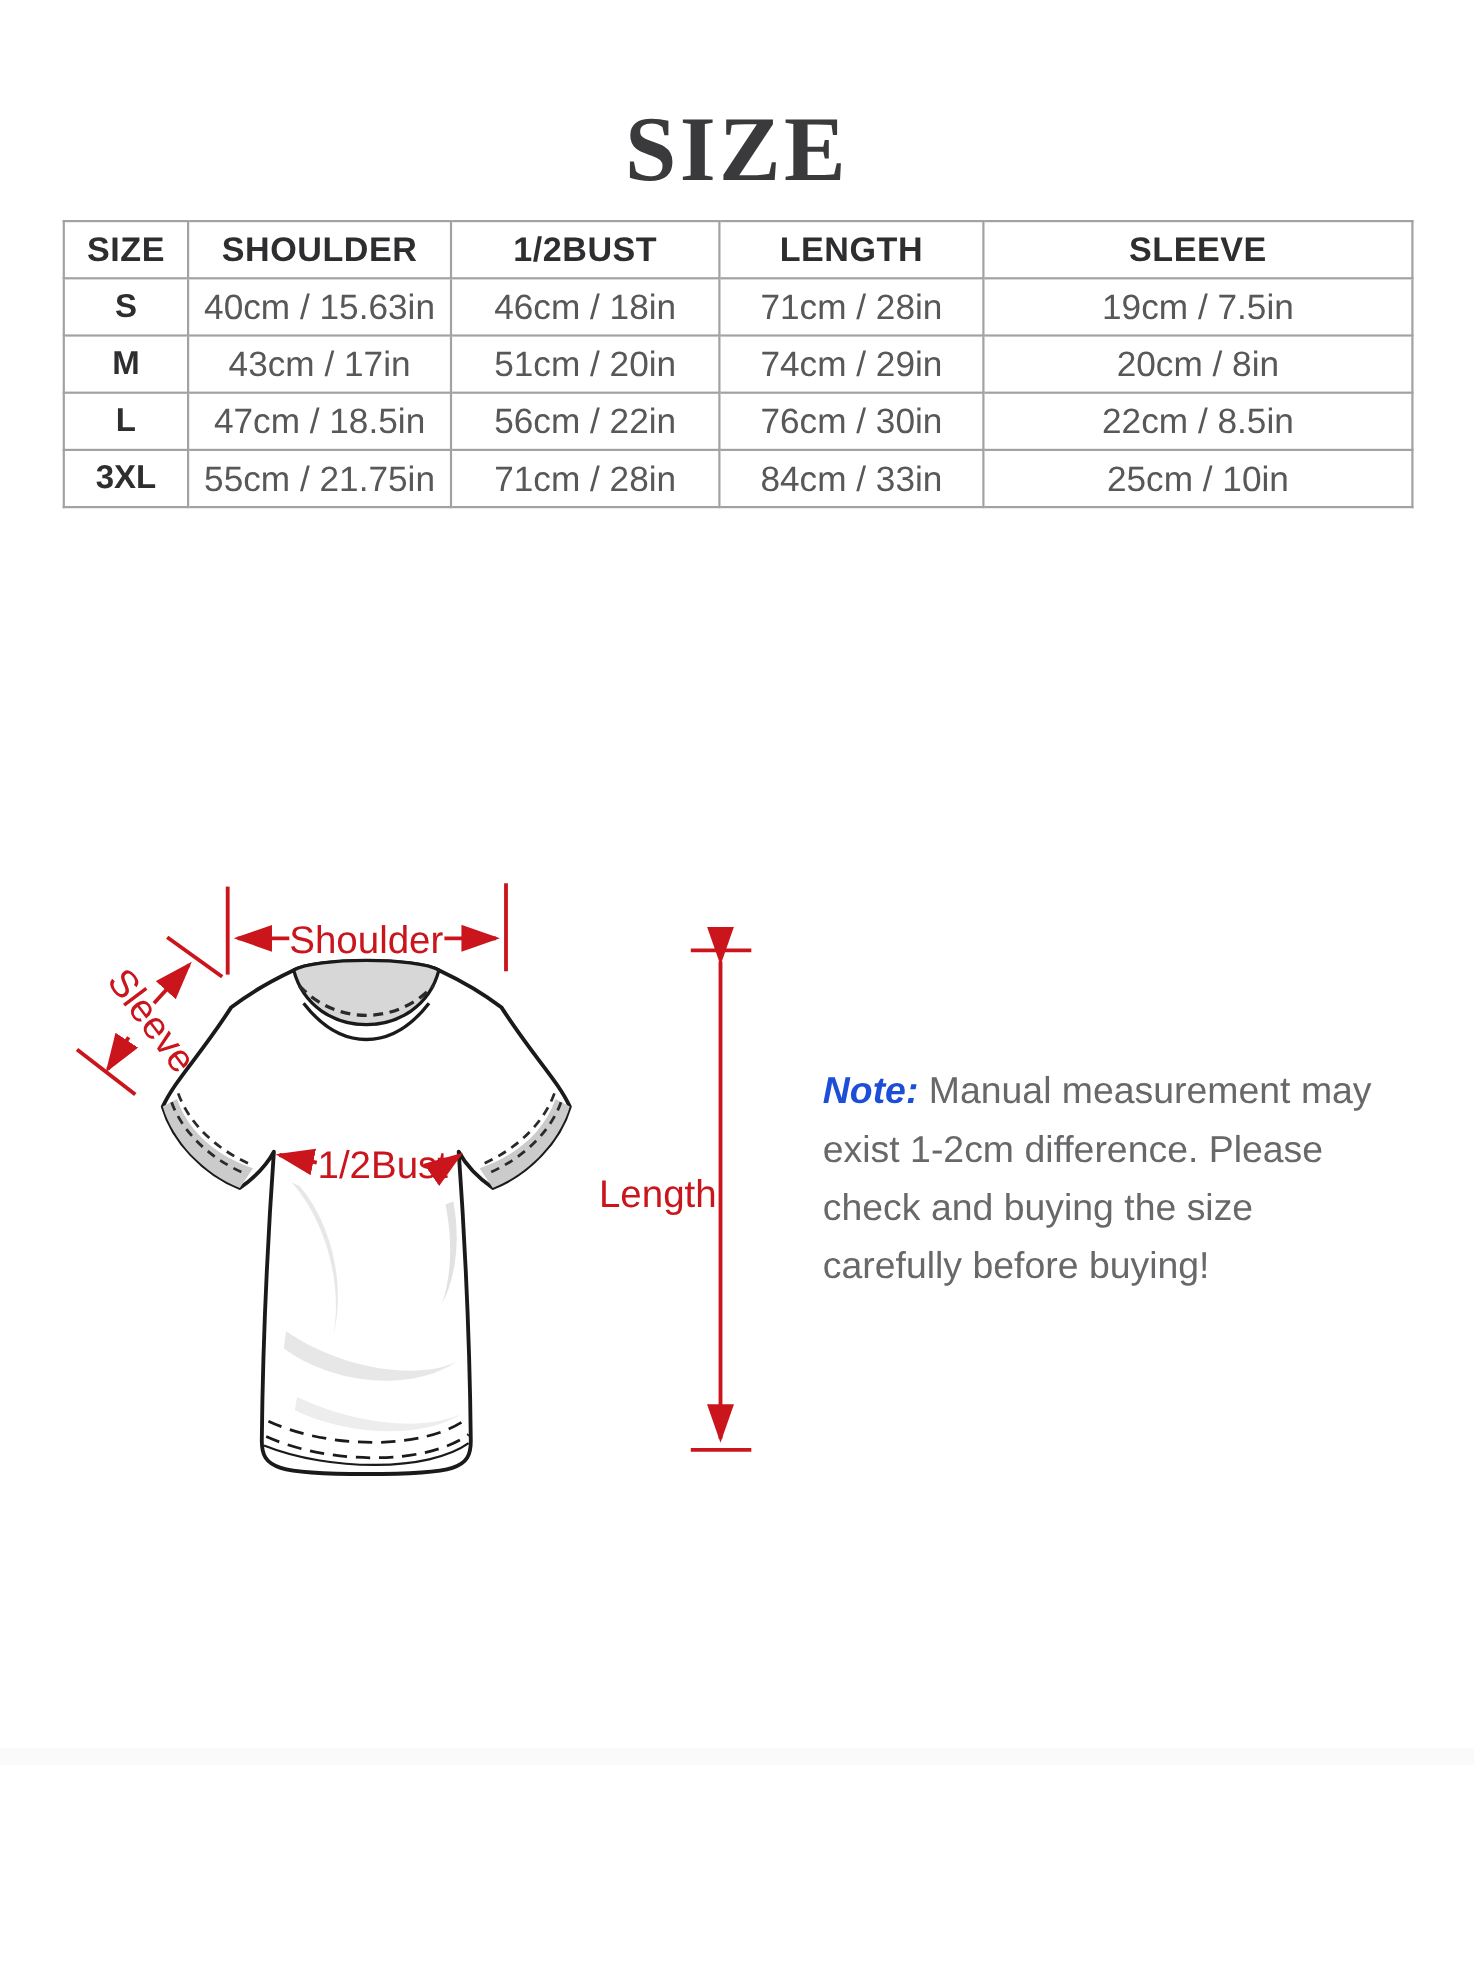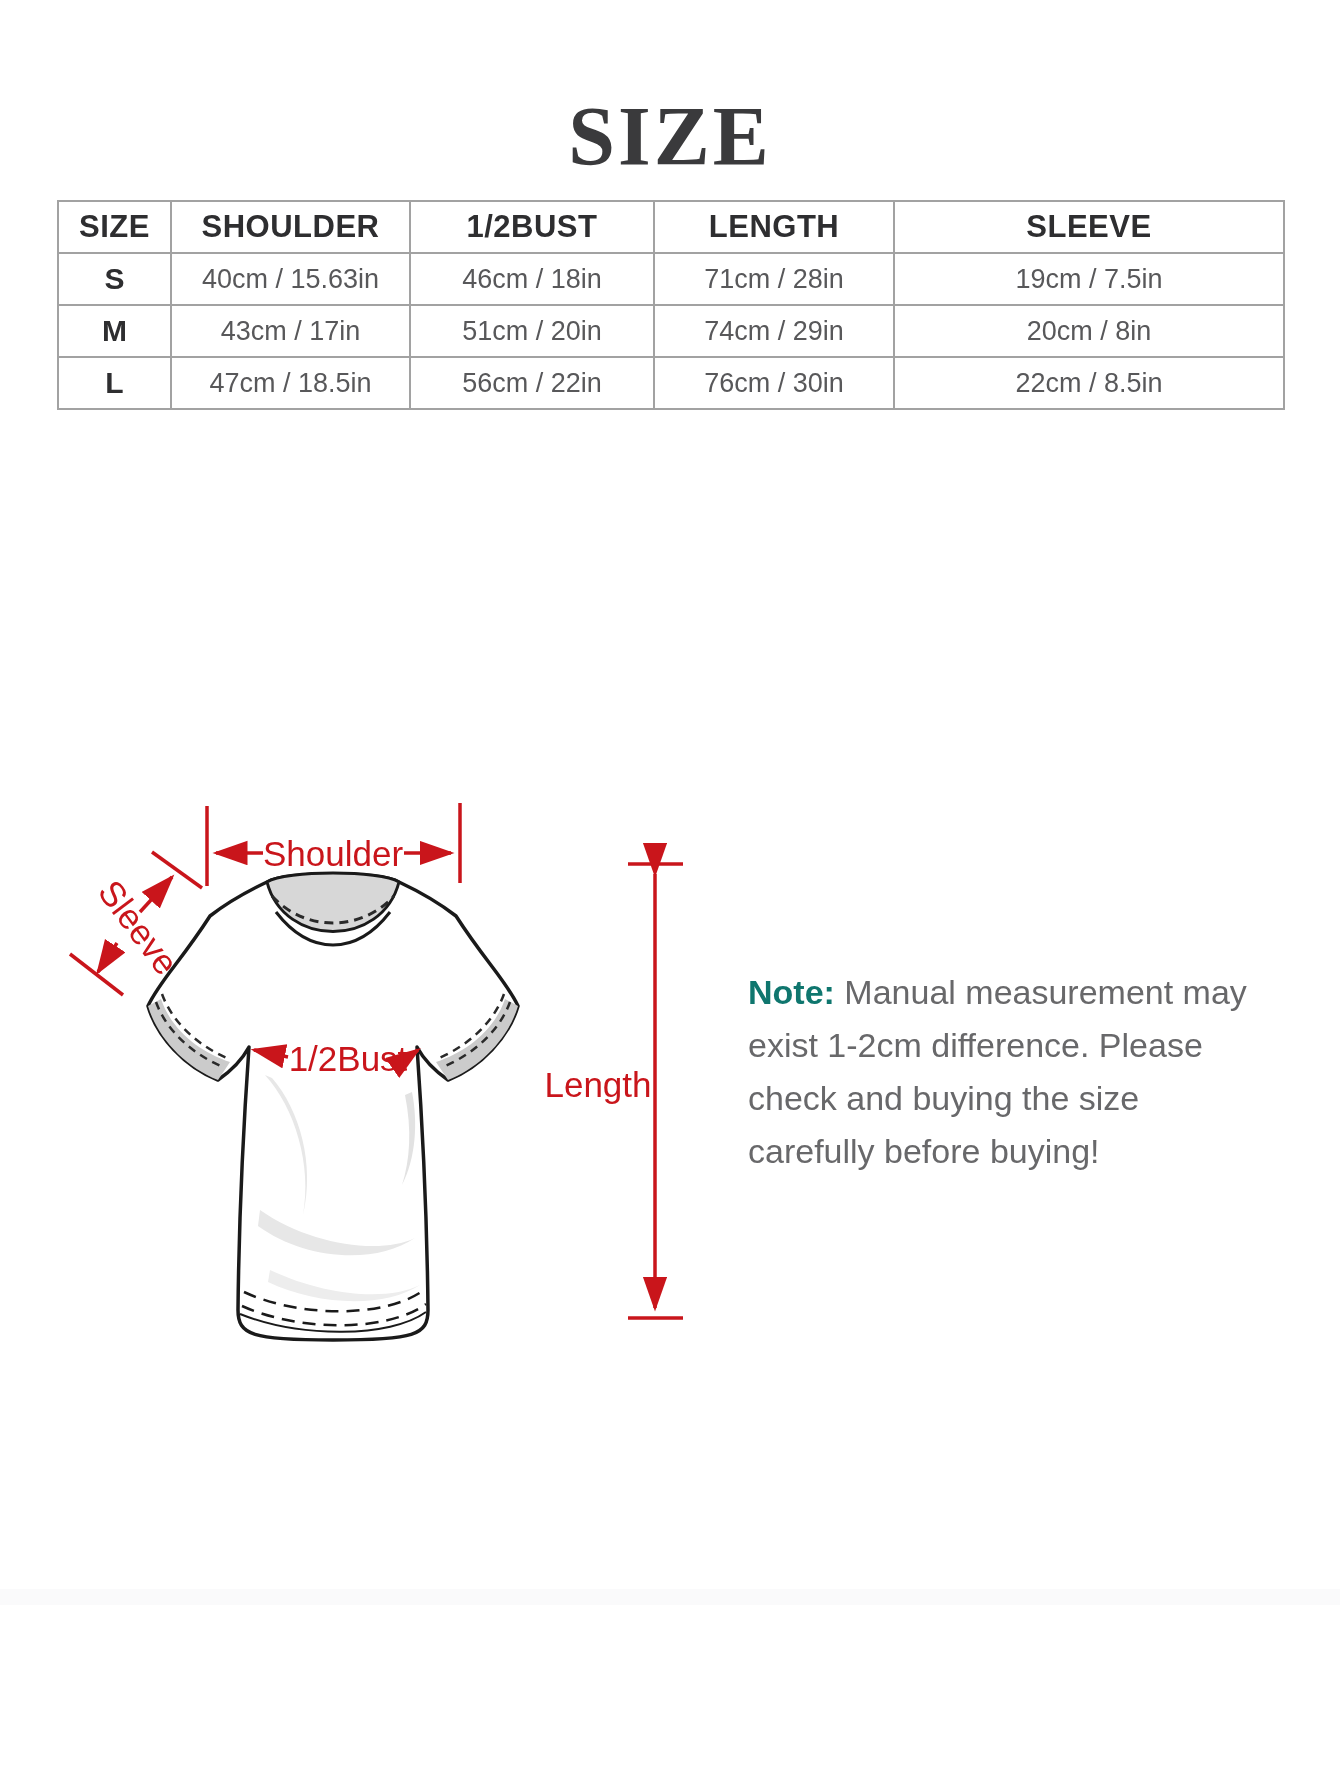--- a/index.html
+++ b/index.html
@@ -7,26 +7,26 @@
         font-family:"Liberation Sans","DejaVu Sans",sans-serif;}
   .title{position:absolute;top:88px;left:0;width:100%;text-align:center;
          font-family:"Liberation Serif","DejaVu Serif",serif;font-weight:bold;
          font-size:84px;letter-spacing:3px;color:#3a3a3c;margin:0;}
   table.size-table{position:absolute;left:57px;top:200px;width:1226px;
         border-collapse:collapse;table-layout:fixed;background:#fff;}
   table.size-table th,table.size-table td{
         border:2px solid #a2a2a2;text-align:center;vertical-align:middle;
         height:50px;padding:0;white-space:nowrap;overflow:hidden;}
   table.size-table th{font-size:31px;font-weight:bold;color:#2e2e30;letter-spacing:0.5px;}
-  table.size-table td{font-size:27px;color:#58585a;}
+  table.size-table td{font-size:32px;color:#58585a;}
   table.size-table td.sizecol{font-weight:bold;color:#2e2e30;font-size:30px;}
   .diagram{position:absolute;left:60px;top:740px;width:640px;height:620px;}
   .note{position:absolute;left:748px;top:966px;width:530px;
         font-size:34px;line-height:53px;color:#68686a;}
-  .note b{color:#0f766e;}
+  .note b{color:#1d4ed8;font-style:italic;}
   .bottom-strip{position:absolute;left:0;bottom:0;width:100%;height:16px;background:#fafafb;}
   svg text.red-label{font-family:"Liberation Sans","DejaVu Sans",sans-serif;
         font-size:35px;fill:#c9151b;}
 </style>
 </head>
 <body>
 
 <div class="page">
 
   <h1 class="title">SIZE</h1>
@@ -62,20 +62,27 @@
           <td>51cm / 20in</td>
           <td>74cm / 29in</td>
           <td>20cm / 8in</td>
         </tr>
         <tr>
           <td class="sizecol">L</td>
           <td>47cm / 18.5in</td>
           <td>56cm / 22in</td>
           <td>76cm / 30in</td>
           <td>22cm / 8.5in</td>
+        </tr>
+        <tr>
+          <td class="sizecol">3XL</td>
+          <td>55cm / 21.75in</td>
+          <td>71cm / 28in</td>
+          <td>84cm / 33in</td>
+          <td>25cm / 10in</td>
         </tr>
       </tbody>
   </table>
 
   <div class="diagram">
     <svg width="640" height="620" viewBox="0 0 640 620">
       <defs>
         <marker id="ah" markerWidth="11" markerHeight="8" refX="9" refY="3.5" orient="auto" markerUnits="strokeWidth">
           <path d="M0,0 L10,3.5 L0,7 Z" fill="#c9151b"></path>
         </marker>

